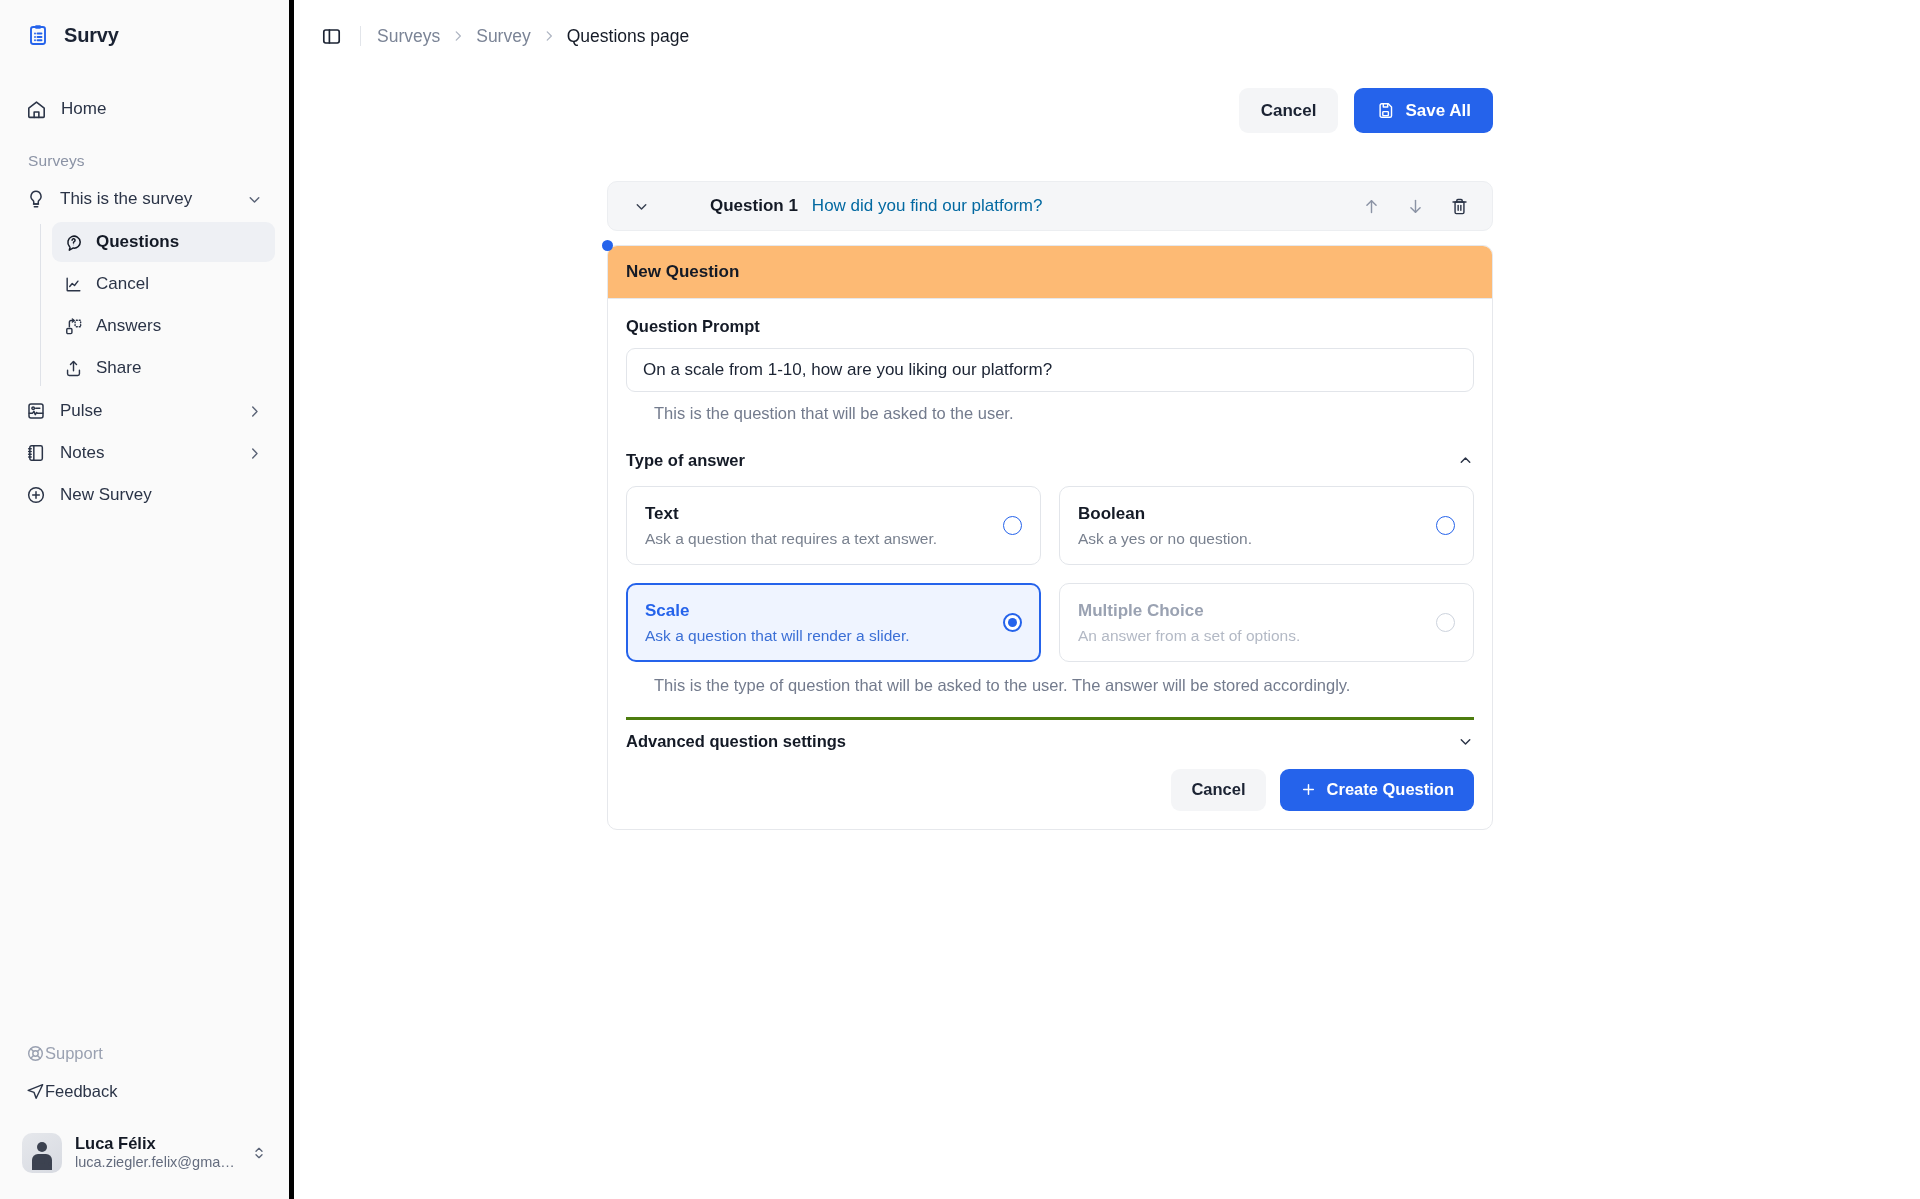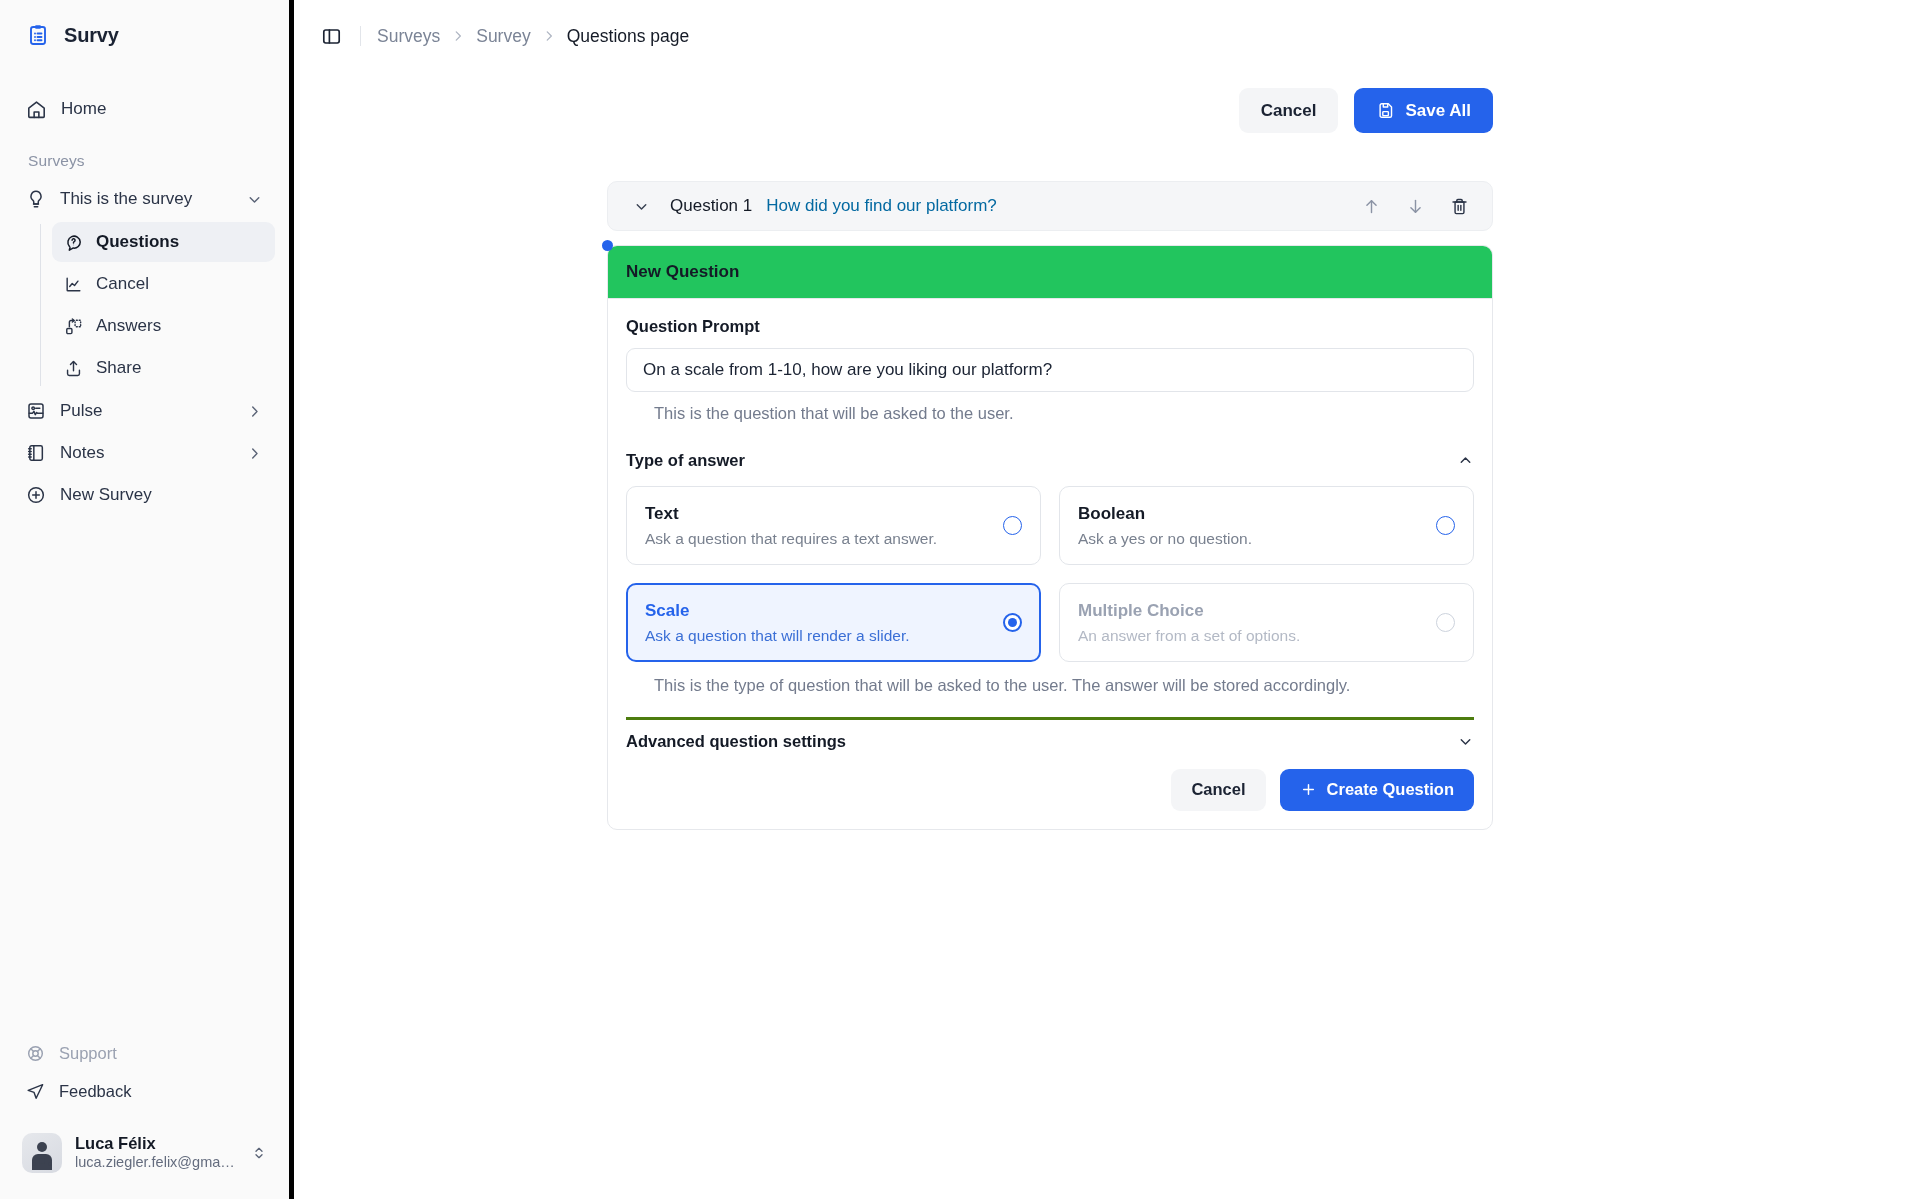--- a/index.html
+++ b/index.html
@@ -46,21 +46,21 @@
   .sub-item {
     display: flex; align-items: center; gap: 13px;
     height: 40px; margin: 2px 14px 2px 12px; padding: 0 12px;
     border-radius: 9px; cursor: pointer;
     font-size: 17px; color: #2b3447;
   }
   .sub-item.active { background: #eef0f4; font-weight: 700; color: #141a26; }
 
   .sidebar-bottom { padding-bottom: 14px; }
   .foot-item {
-    display: flex; align-items: center; gap: 14px;
+    display: flex; align-items: center; 
     height: 38px; margin: 0 14px; padding: 0 12px;
     border-radius: 9px; cursor: pointer; font-size: 16.5px;
   }
   .foot-item.muted { color: #9aa1b1; }
   .foot-item.norm { color: #2b3447; }
 
   .user-box {
     display: flex; align-items: center; gap: 13px;
     margin: 14px 12px 4px 12px; padding: 8px 10px;
     border-radius: 10px; cursor: pointer;
@@ -115,34 +115,34 @@
 
   .q-collapsed {
     width: 886px; margin: 48px 0 0 313px;
     background: #f5f6f8; border: 1px solid #eceef1; border-radius: 10px;
     height: 50px; display: flex; align-items: center; padding: 0 18px; gap: 14px;
   }
   .icon-btn {
     width: 30px; height: 30px; border-radius: 7px; cursor: pointer;
     display: flex; align-items: center; justify-content: center;
   }
-  .q-title { font-size: 17px; font-weight: 400; color: #141a26; }
+  .q-title { font-size: 17px; font-weight: 700; color: #141a26; margin-left: 40px; }
   .q-sub { font-size: 17px; color: #0369a1; }
   .q-spacer { flex: 1 1 auto; }
 
   .new-card {
     width: 886px; margin: 14px 0 0 313px; position: relative;
     border: 1px solid #e6e8ec; border-radius: 10px; background: #fff;
   }
   .blue-dot {
     position: absolute; left: -6px; top: -6px; width: 11px; height: 11px;
     border-radius: 50%; background: #2563eb;
   }
   .new-card-head {
-    background: #22c55e; border-bottom: 1px solid #e6e8ec;
+    background: #fdba74; border-bottom: 1px solid #e6e8ec;
     border-radius: 9px 9px 0 0; padding: 16px 18px; font-size: 17px;
     font-weight: 700; color: #141a26;
   }
   .card-body { padding: 18px 18px 0 18px; }
   .field-label { font-size: 16.5px; font-weight: 700; color: #141a26; margin-bottom: 12px; }
   .text-input {
     width: 100%; height: 44px; border: 1px solid #e2e5ea; border-radius: 9px;
     padding: 0 16px; font-size: 17px; color: #1b2333; background: #fff;
     font-family: "Liberation Sans", sans-serif; outline: none;
   }

